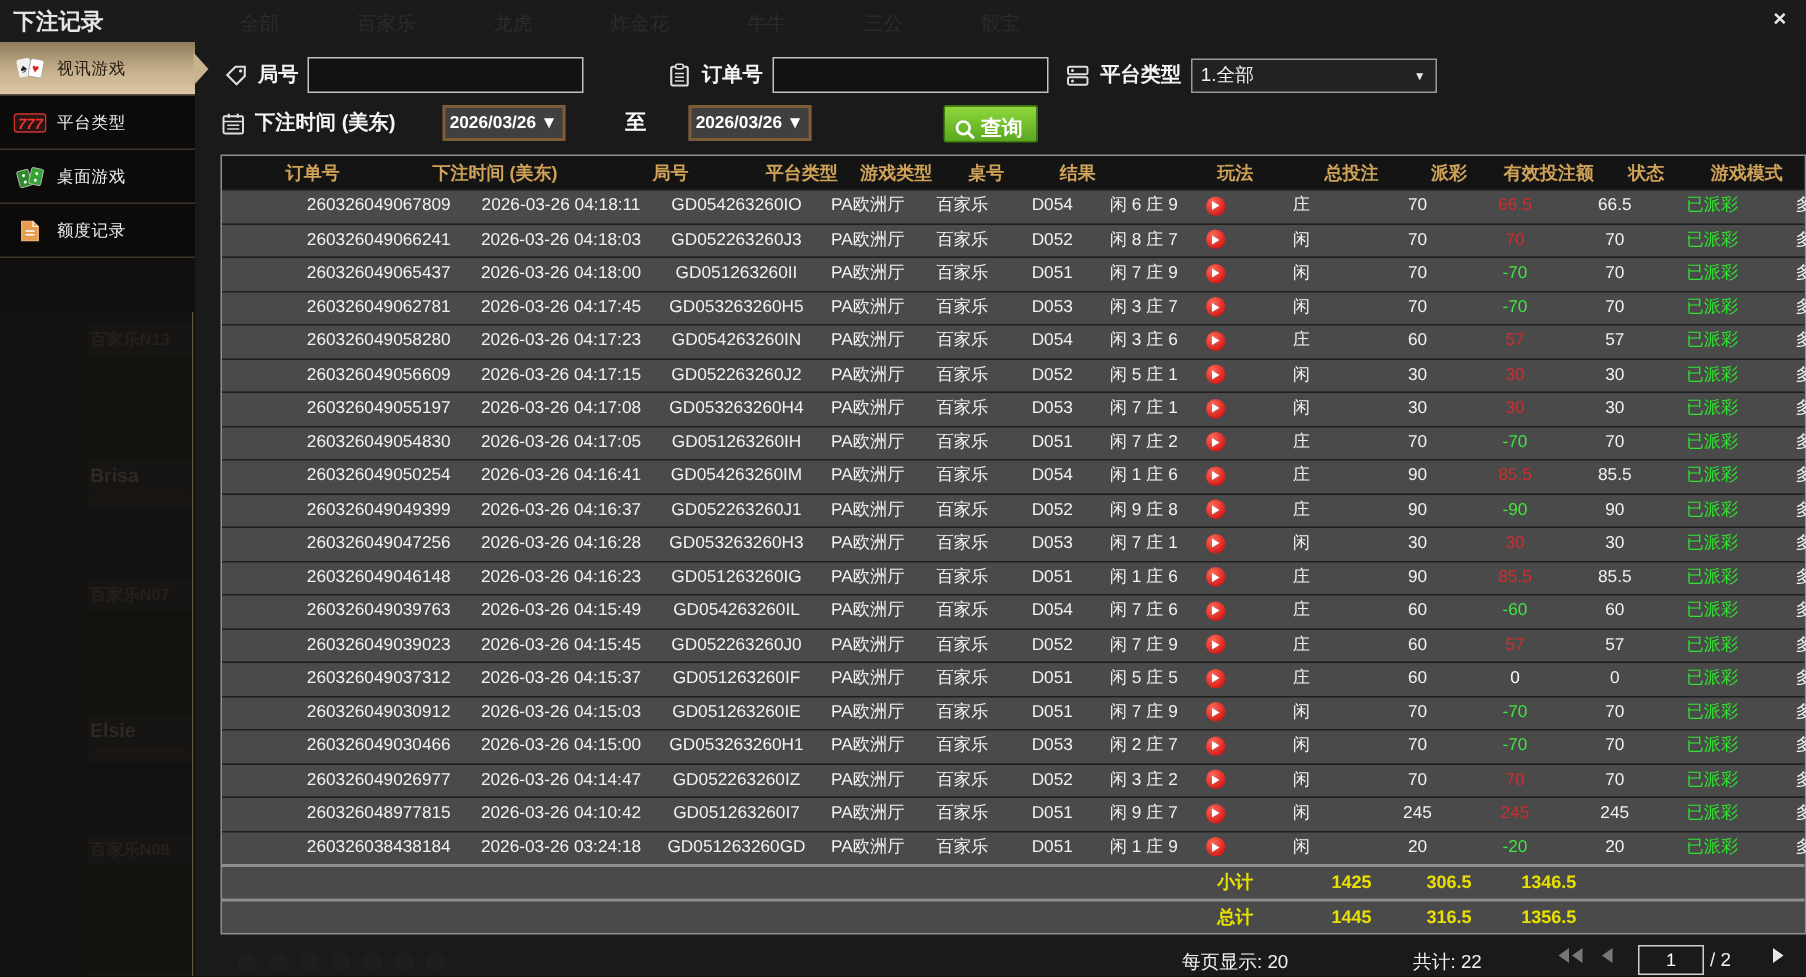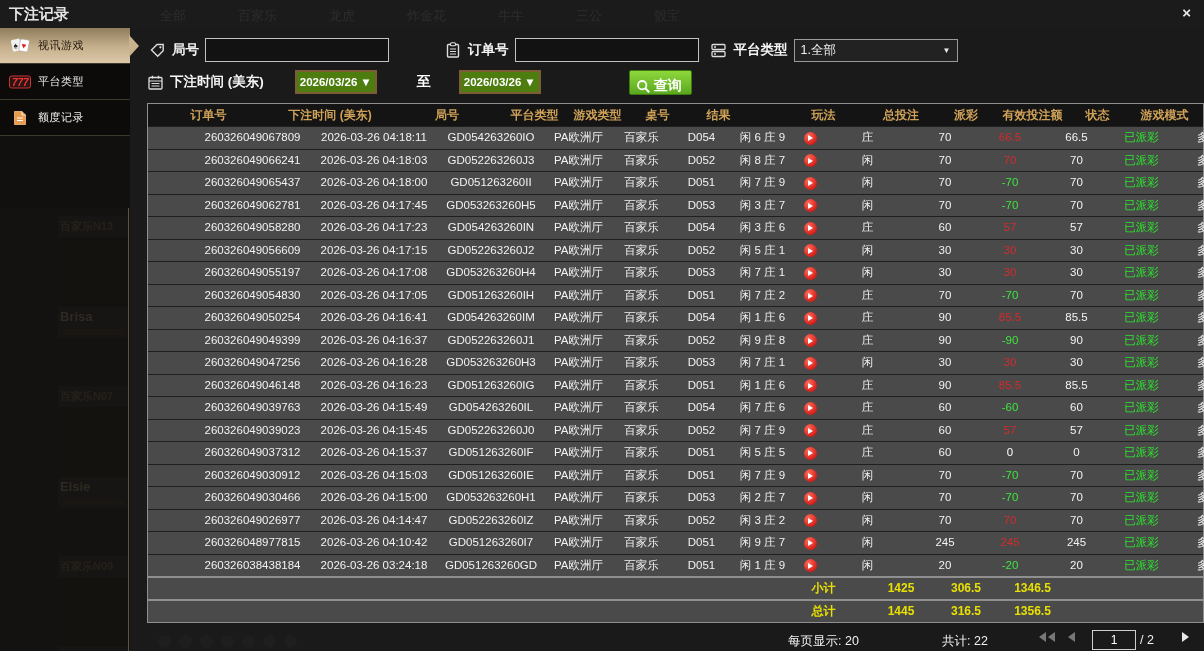--- a/index.html
+++ b/index.html
@@ -39,21 +39,21 @@
   .filter-row{position:absolute;display:flex;align-items:center;}
   .f1{left:16px;top:9px;height:26px;}
   .f2{left:14px;top:41px;height:26px;}
   .f-label{font-size:13.5px;font-weight:bold;color:#f5f5f5;margin:0 6px 0 4px;white-space:nowrap;}
   .f-input{width:172px;height:22px;background:#121212;border:1px solid #c2c2c2;color:#eee;
            font-size:12px;padding:0 5px;outline:none;}
   .dropdown{width:150px;height:21px;background:#222;border:1px solid #9a9a9a;display:flex;align-items:center;
             justify-content:space-between;padding:0 6px;cursor:pointer;}
   .dropdown .dd-text{font-size:12.5px;color:#f0f0f0;}
   .caret{font-size:8px;color:#e8e8e8;}
-  .date-btn{width:78px;height:20px;background:#4d7c0f;border:2px solid #7c5c34;display:flex;align-items:center;
+  .date-btn{width:78px;height:20px;background:#404040;border:2px solid #7c5c34;display:flex;align-items:center;
             justify-content:center;gap:3px;cursor:pointer;}
   .date-btn span{font-size:11.5px;font-weight:bold;color:#fff;}
   .to-label{font-size:14px;font-weight:bold;color:#fff;}
   .query-btn{height:25px;padding:8px 9px 0 6px;background:linear-gradient(180deg,#8ed83c,#5aa81e);
              border:1px solid #3c7a10;border-radius:2px;display:flex;align-items:center;gap:3px;cursor:pointer;}
   .query-btn span{font-size:14px;font-weight:bold;color:#fff;}
 
   
   .bet-table{position:absolute;left:17px;top:75px;width:1055px;border:1px solid #8f8f8f;background:#1b1b1b;}
   .t-row{display:flex;align-items:center;}
@@ -130,20 +130,37 @@
           <span class="side-label">视讯游戏</span>
         </div>
         <div class="side-item">
           <span class="side-icon">
             <svg width="22" height="14" viewBox="0 0 22 14">
               <rect x="0.5" y="1" width="21" height="12" rx="2" fill="#2a1414" stroke="#c33"></rect>
               <text x="3" y="11" font-size="10" font-weight="bold" font-style="italic" fill="#e33">777</text>
             </svg>
           </span>
           <span class="side-label">平台类型</span>
+        </div>
+        <div class="side-item">
+          <span class="side-icon">
+            <svg width="21" height="16" viewBox="0 0 21 16">
+              <g transform="rotate(-15 8 8)">
+                <rect x="2" y="3" width="8" height="11" rx="1" fill="#2e8b2e" stroke="#bbb" stroke-width=".6"></rect>
+                <circle cx="6" cy="6.5" r="1" fill="#fff"></circle>
+                <circle cx="6" cy="11" r="1" fill="#fff"></circle>
+              </g>
+              <g transform="rotate(12 13 8)">
+                <rect x="10" y="2" width="8" height="11" rx="1" fill="#37a337" stroke="#bbb" stroke-width=".6"></rect>
+                <circle cx="14" cy="5.5" r="1" fill="#fff"></circle>
+                <circle cx="14" cy="10" r="1" fill="#fff"></circle>
+              </g>
+            </svg>
+          </span>
+          <span class="side-label">桌面游戏</span>
         </div>
         <div class="side-item">
           <span class="side-icon">
             <svg width="14" height="16" viewBox="0 0 14 16">
               <path d="M1.5 1.5 H9 L12.5 5 V14.5 H1.5 Z" fill="#e89a4e" stroke="#f8c080" stroke-width=".8"></path>
               <path d="M9 1.5 V5 H12.5" fill="none" stroke="#fff" stroke-width=".8"></path>
               <line x1="4" y1="8" x2="10" y2="8" stroke="#fff"></line>
               <line x1="4" y1="10.5" x2="10" y2="10.5" stroke="#fff"></line>
             </svg>
           </span>

